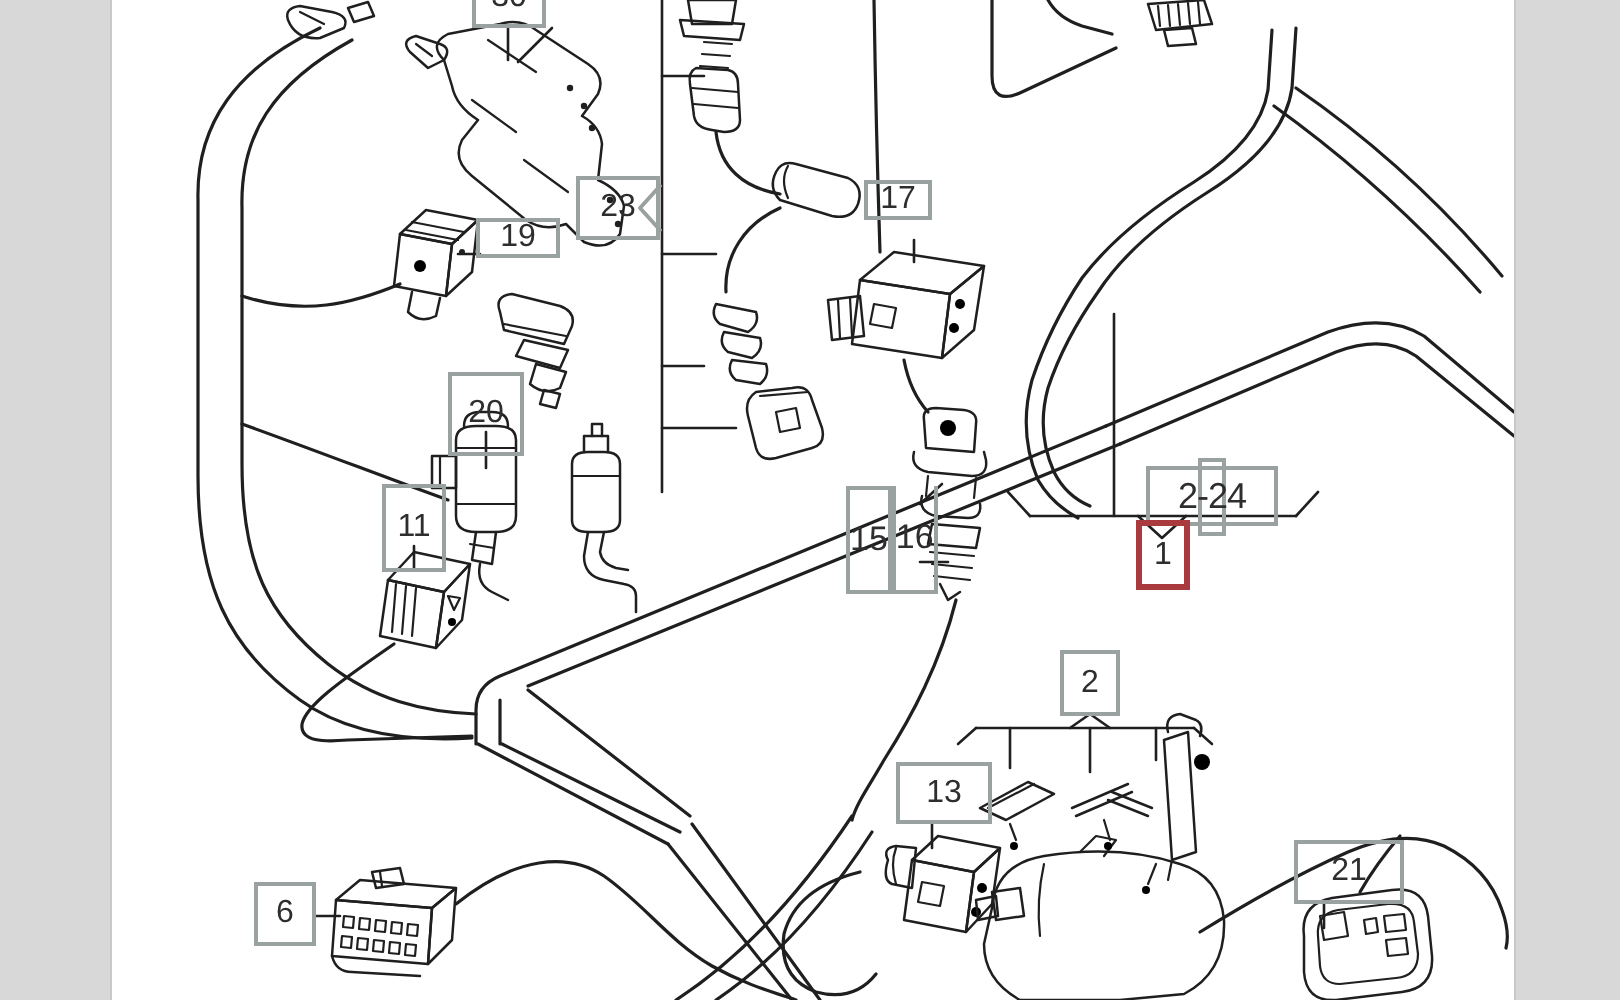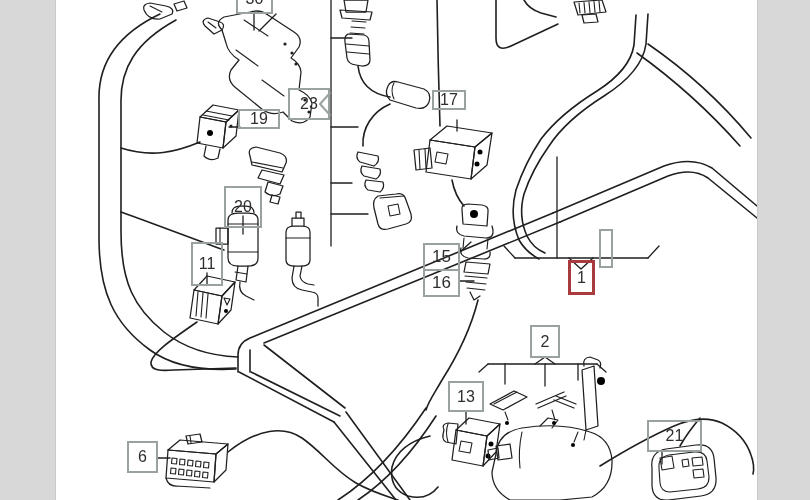--- a/index.html
+++ b/index.html
@@ -30,21 +30,21 @@
   .callout{
     position:absolute;box-sizing:border-box;
     border:2px solid var(--callout-border);
     color:var(--text);font-size:16px;line-height:1;
     display:flex;align-items:center;justify-content:center;
     background:transparent;z-index:4;letter-spacing:0;
   }
   .callout.red{border:3px solid var(--highlight-border);}
   .callout.wide{font-size:18px;letter-spacing:-0.5px;}
   .callout.ghost{border:2px solid var(--callout-border);z-index:3;}
-  .stack{position:absolute;box-sizing:border-box;z-index:4;display:flex;flex-direction:column;}
+  .stack{position:absolute;box-sizing:border-box;z-index:4;display:flex;flex-direction:row;}
   .stack .cell{
     box-sizing:border-box;flex:1;border:2px solid var(--callout-border);
     color:var(--text);font-size:17px;display:flex;align-items:center;justify-content:center;
   }
   .stack .cell + .cell{border-top:none;}
 </style>
 </head>
 <body>
 
 <div class="stage">
@@ -343,28 +343,31 @@
   <div class="stack" style="left:423px;top:243px;width:37px;height:54px;">
     <div class="cell">
         <span>15</span>
       </div>
     <div class="cell">
         <span>16</span>
       </div>
   </div>
 
   <div class="callout ghost" style="left:599px;top:229px;width:14px;height:39px;"></div>
+  <div class="callout wide" style="left:573px;top:233px;width:66px;height:30px;">
+      <span>2-24</span>
+    </div>
   <div class="callout red" style="left:568px;top:260px;width:27px;height:35px;">
       <span>1</span>
     </div>
 
   <div class="callout" style="left:530px;top:325px;width:30px;height:33px;">
       <span>2</span>
     </div>
-  <div class="callout" style="left:448px;top:381px;width:36px;height:31px;">
+  <div class="callout" style="left:448px;top:381px;width:48px;height:31px;">
       <span>13</span>
     </div>
   <div class="callout" style="left:127px;top:441px;width:31px;height:32px;">
       <span>6</span>
     </div>
   <div class="callout" style="left:647px;top:420px;width:55px;height:32px;">
       <span>21</span>
     </div>
 
   <div class="sidebar left"></div>

